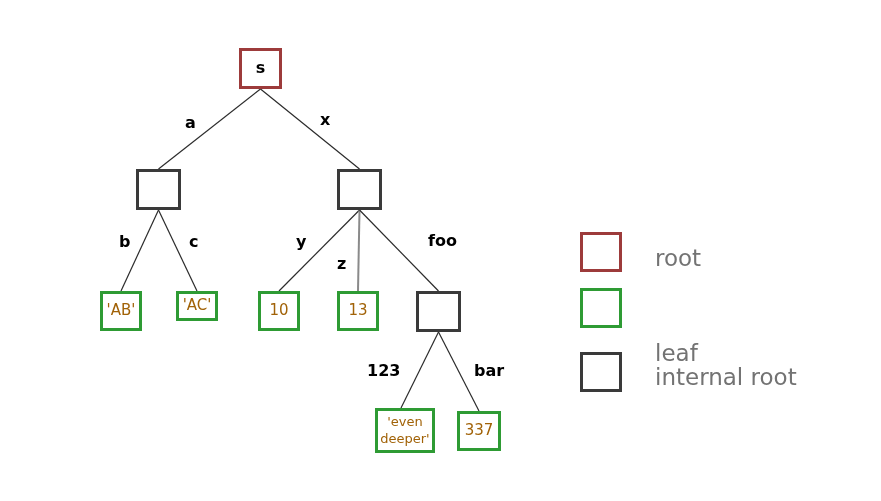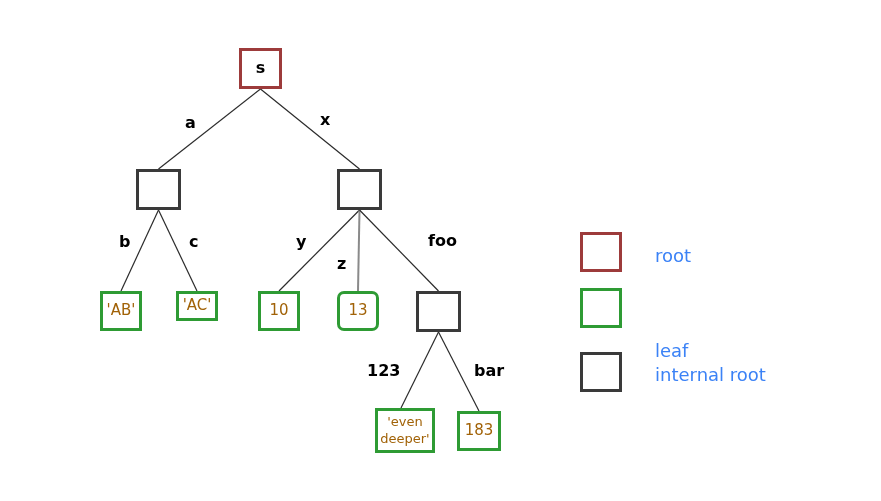--- a/index.html
+++ b/index.html
@@ -77,22 +77,22 @@
     border: 3px solid #9d3b3b;
   }
   .legend-swatch.leaf {
     border: 3px solid #2e9b34;
   }
   .legend-swatch.internal {
     border: 3px solid #3a3a3a;
   }
   .legend-label {
     position: absolute;
-    font-size: 18px;
-    color: #3b82f6;
+    font-size: 23px;
+    color: #737373;
     white-space: nowrap;
   }
 </style>
 </head>
 <body>
 
 <div id="diagram-root">
   <svg class="edge-layer" viewBox="0 0 881 501" id="edge-svg">
       <line x1="260.5" y1="89" x2="158.5" y2="169" stroke="#2b2b2b" stroke-width="1.2"></line>
       <line x1="260.5" y1="89" x2="359.5" y2="169" stroke="#2b2b2b" stroke-width="1.2"></line>
@@ -104,26 +104,26 @@
       <line x1="438.5" y1="332" x2="401" y2="408" stroke="#2b2b2b" stroke-width="1.2"></line>
       <line x1="438.5" y1="332" x2="479" y2="411" stroke="#2b2b2b" stroke-width="1.2"></line>
     </svg>
   <div id="node-layer">
       <div class="node root" style="left: 239px; top: 48px; width: 43px; height: 41px;">s</div>
       <div class="node internal" style="left: 136px; top: 169px; width: 45px; height: 41px;"></div>
       <div class="node internal" style="left: 337px; top: 169px; width: 45px; height: 41px;"></div>
       <div class="node leaf" style="left: 100px; top: 291px; width: 42px; height: 40px;">'AB'</div>
       <div class="node leaf" style="left: 176px; top: 291px; width: 42px; height: 30px;">'AC'</div>
       <div class="node leaf" style="left: 258px; top: 291px; width: 42px; height: 40px;">10</div>
-      <div class="node leaf" style="left: 337px; top: 291px; width: 42px; height: 40px; border-radius: 7px;">13</div>
+      <div class="node leaf" style="left: 337px; top: 291px; width: 42px; height: 40px;">13</div>
       <div class="node internal" style="left: 416px; top: 291px; width: 45px; height: 41px;"></div>
       <div class="node leaf two-line" style="left: 375px; top: 408px; width: 60px; height: 45px;">
         <span>'even<br>deeper'</span>
       </div>
-      <div class="node leaf" style="left: 457px; top: 411px; width: 44px; height: 40px;">183</div>
+      <div class="node leaf" style="left: 457px; top: 411px; width: 44px; height: 40px;">337</div>
     </div>
   <div id="edge-label-layer">
       <div class="edge-label" style="left: 185px; top: 113px;">a</div>
       <div class="edge-label" style="left: 320px; top: 110px;">x</div>
       <div class="edge-label" style="left: 119px; top: 232px;">b</div>
       <div class="edge-label" style="left: 189px; top: 232px;">c</div>
       <div class="edge-label" style="left: 296px; top: 232px;">y</div>
       <div class="edge-label" style="left: 337px; top: 254px;">z</div>
       <div class="edge-label" style="left: 428px; top: 231px;">foo</div>
       <div class="edge-label" style="left: 367px; top: 361px;">123</div>

